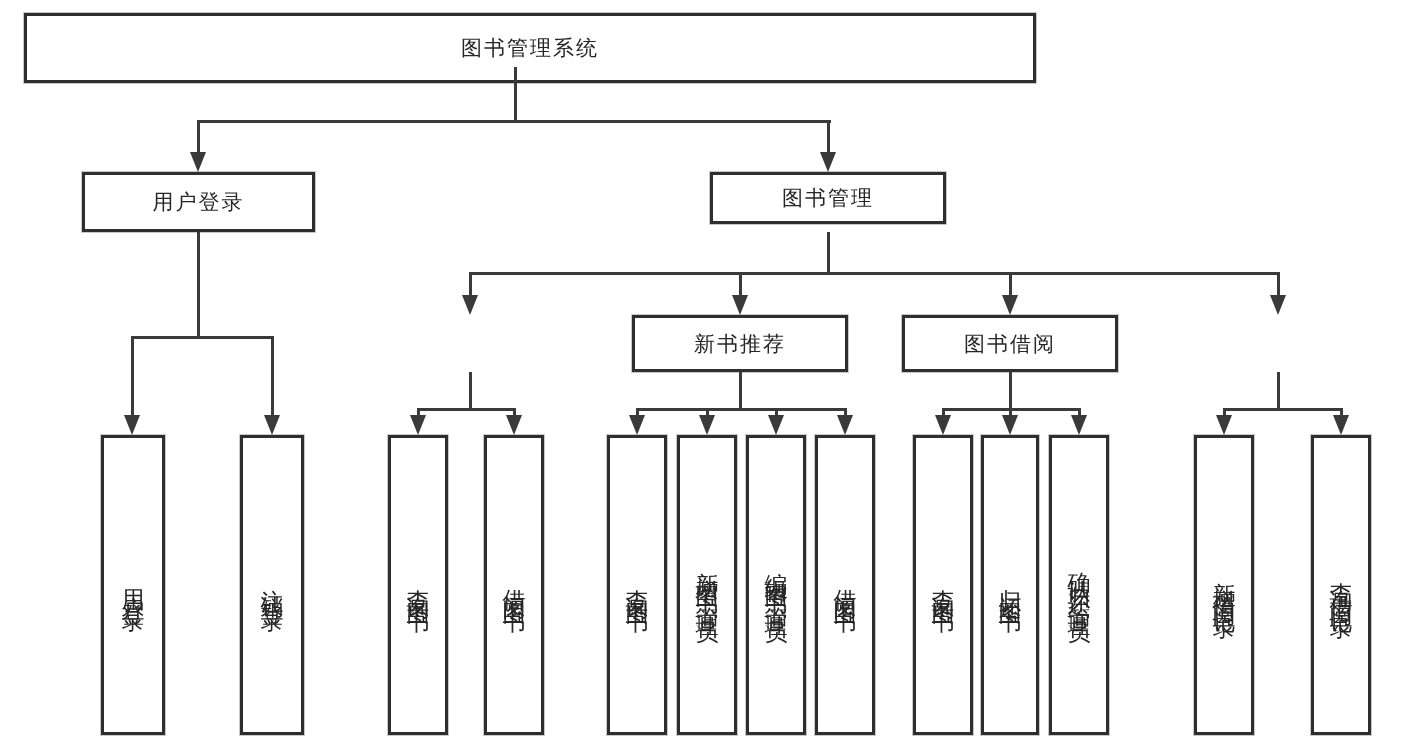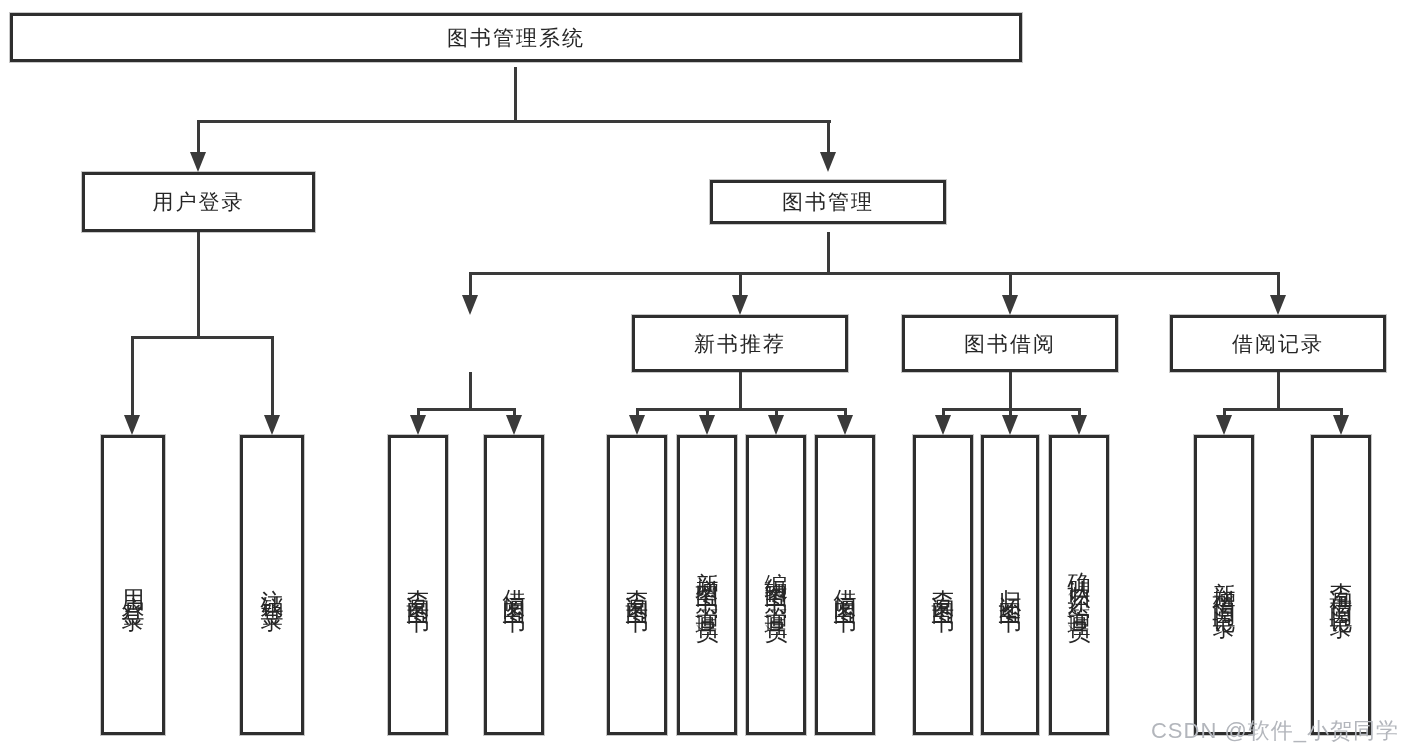--- a/index.html
+++ b/index.html
@@ -27,28 +27,27 @@
   .watermark{
     position:absolute;top:716px;right:6px;color:#b3b6bc;font-size:22px;
     letter-spacing:1px;z-index:5;
   }
 </style>
 </head>
 <body>
 
 <div class="canvas">
 
-  <div class="node" style="left:10px;top:13px;width:1012px;height:49px">图书管理系统</div>
+  <div class="node" style="left:24px;top:13px;width:1012px;height:70px">图书管理系统</div>
 
   <div class="node" style="left:82px;top:172px;width:233px;height:60px">用户登录</div>
-  <div class="node" style="left:710px;top:180px;width:236px;height:44px">图书管理</div>
+  <div class="node" style="left:710px;top:172px;width:236px;height:52px">图书管理</div>
 
   <div class="node" style="left:632px;top:315px;width:216px;height:57px">新书推荐</div>
   <div class="node" style="left:902px;top:315px;width:216px;height:57px">图书借阅</div>
-  <div class="node" style="left:1170px;top:315px;width:216px;height:57px">借阅记录</div>
 
   <div class="node leaf" style="left:101px;top:435px;width:64px;height:300px">用户登录</div>
   <div class="node leaf" style="left:240px;top:435px;width:64px;height:300px">注销登录</div>
   <div class="node leaf" style="left:388px;top:435px;width:60px;height:300px">查询图书</div>
   <div class="node leaf" style="left:484px;top:435px;width:60px;height:300px">借阅图书</div>
   <div class="node leaf" style="left:607px;top:435px;width:60px;height:300px">查询图书</div>
   <div class="node leaf" style="left:677px;top:435px;width:60px;height:300px">新增图书（管理员）</div>
   <div class="node leaf" style="left:746px;top:435px;width:60px;height:300px">编辑图书（管理员）</div>
   <div class="node leaf" style="left:815px;top:435px;width:60px;height:300px">借阅图书</div>
   <div class="node leaf" style="left:913px;top:435px;width:60px;height:300px">查询图书</div>
@@ -123,15 +122,14 @@
 
   <div>
     <div class="vline" style="left:1277px;top:372px;height:36px"></div>
     <div class="hline" style="left:1223px;top:408px;width:120px"></div>
     <div class="vline" style="left:1223px;top:408px;height:12px"></div>
     <div class="arrow" style="left:1216px;top:415px"></div>
     <div class="vline" style="left:1340px;top:408px;height:12px"></div>
     <div class="arrow" style="left:1333px;top:415px"></div>
   </div>
 
-  <div class="watermark">CSDN @软件_小贺同学</div>
 
 </div>
 
 </body></html>

